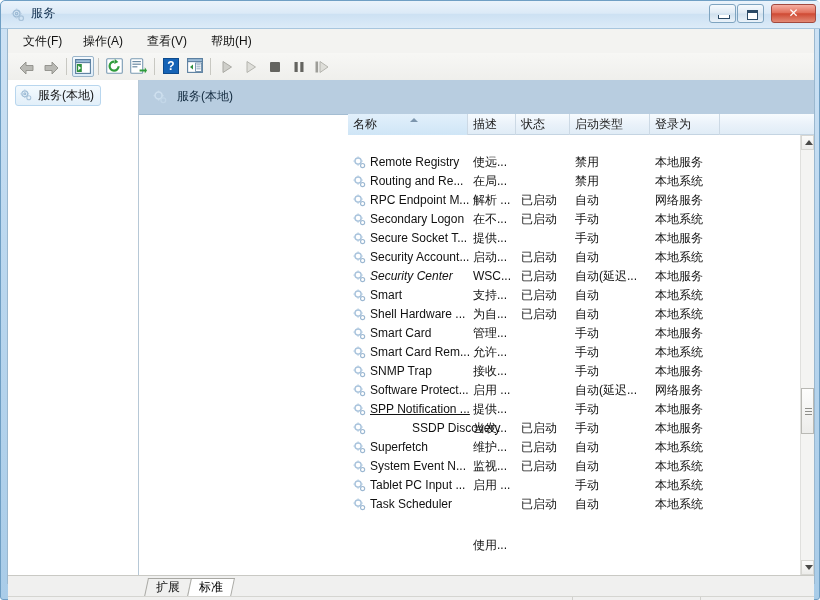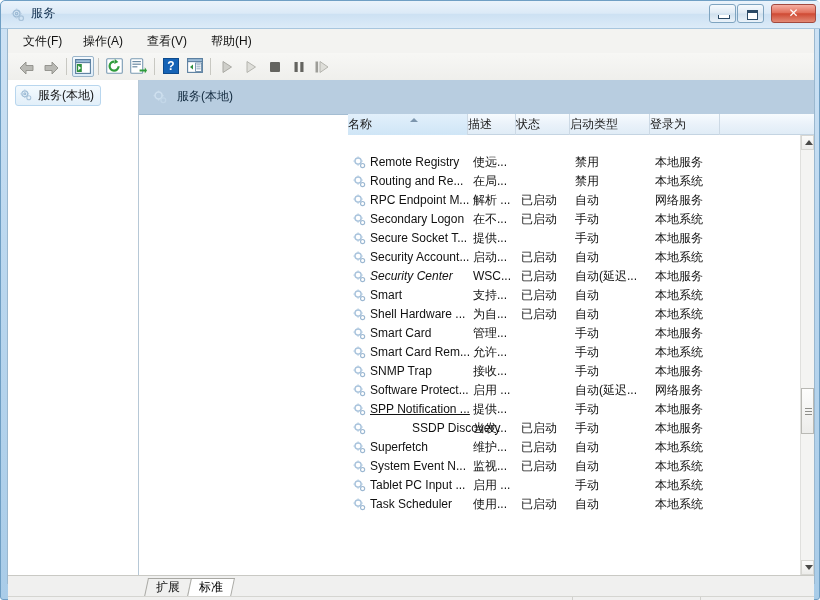--- a/index.html
+++ b/index.html
@@ -211,20 +211,21 @@
     background: linear-gradient(to bottom, #f7fbfe 0%, #eaf2fa 50%, #e0ecf6 100%);
     border-bottom: 1px solid #c4d4e2;
     box-sizing: border-box;
   }
   .hcell {
     position: absolute; top: 0; height: 21px;
     line-height: 21px;
     font-size: 12px; color: #1b1b1b;
     box-sizing: border-box;
     border-right: 1px solid #ccd9e5;
+    padding-left: 5px;
     white-space: nowrap;
     overflow: hidden;
   }
   .hcell.sorted {
     background: linear-gradient(to bottom, #e2f0fb 0%, #cfe5f6 100%);
   }
   .sortarrow {
     position: absolute; left: 62px; top: 4px;
     width: 0; height: 0;
     border-left: 4px solid transparent;
@@ -902,21 +903,21 @@
                   </g>
                   <g fill="#b6cee3">
                     <rect x="5.8" y="1.6" width="1.4" height="2"></rect>
                     <rect x="5.8" y="9.4" width="1.4" height="2"></rect>
                     <rect x="1.6" y="5.8" width="2" height="1.4"></rect>
                     <rect x="9.4" y="5.8" width="2" height="1.4"></rect>
                   </g>
                   <circle cx="11.3" cy="11.3" r="2.2" fill="none" stroke="#9cb8d2" stroke-width="1.2"></circle>
                 </svg></span>
               <span class="cell name" style="width: 100px;">Task Scheduler</span>
-              <span class="cell" style="left: 125px; width: 45px;">使用...</span>
+              <span class="cell" style="left: 125px; width: 45px; margin-top: 41px;">使用...</span>
               <span class="cell" style="left: 173px; width: 50px;">已启动</span>
               <span class="cell" style="left: 227px; width: 78px;">自动</span>
               <span class="cell" style="left: 307px; width: 70px;">本地系统</span>
             </div>
           </div>
 
         <div id="vscroll">
           <div class="sbtn" id="sbtn-up">
             <span class="sarrow"></span>
           </div>

